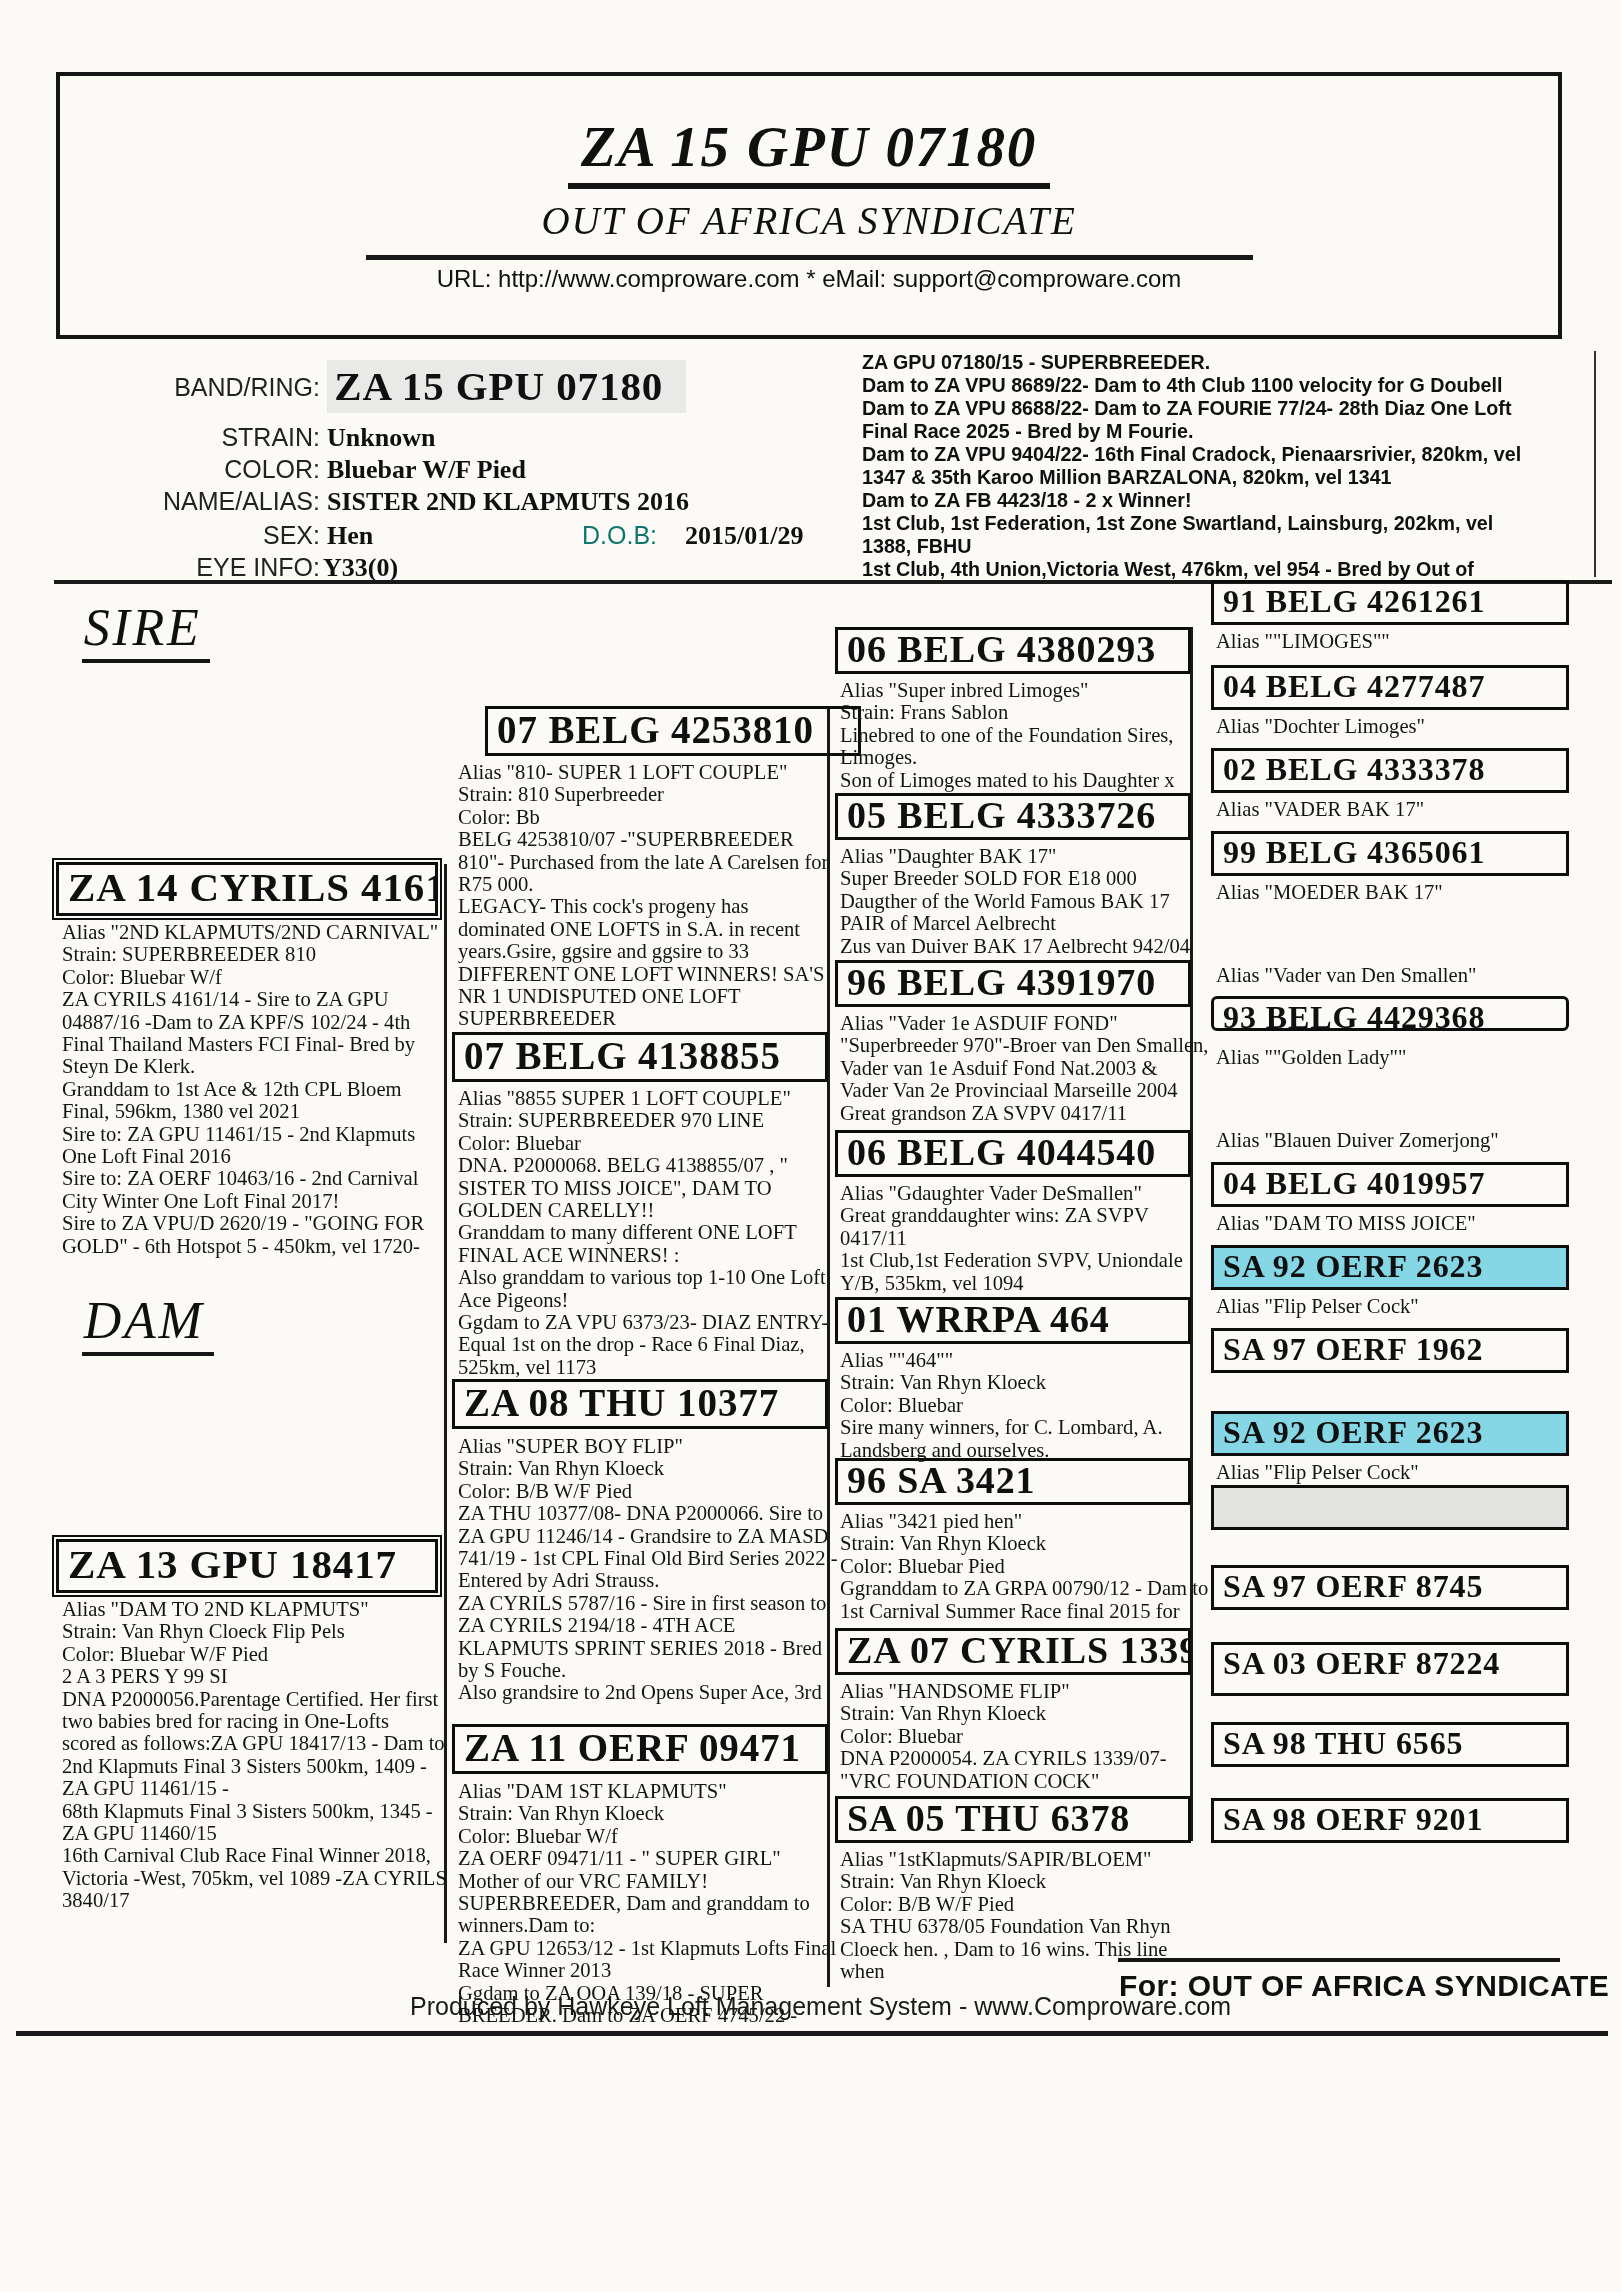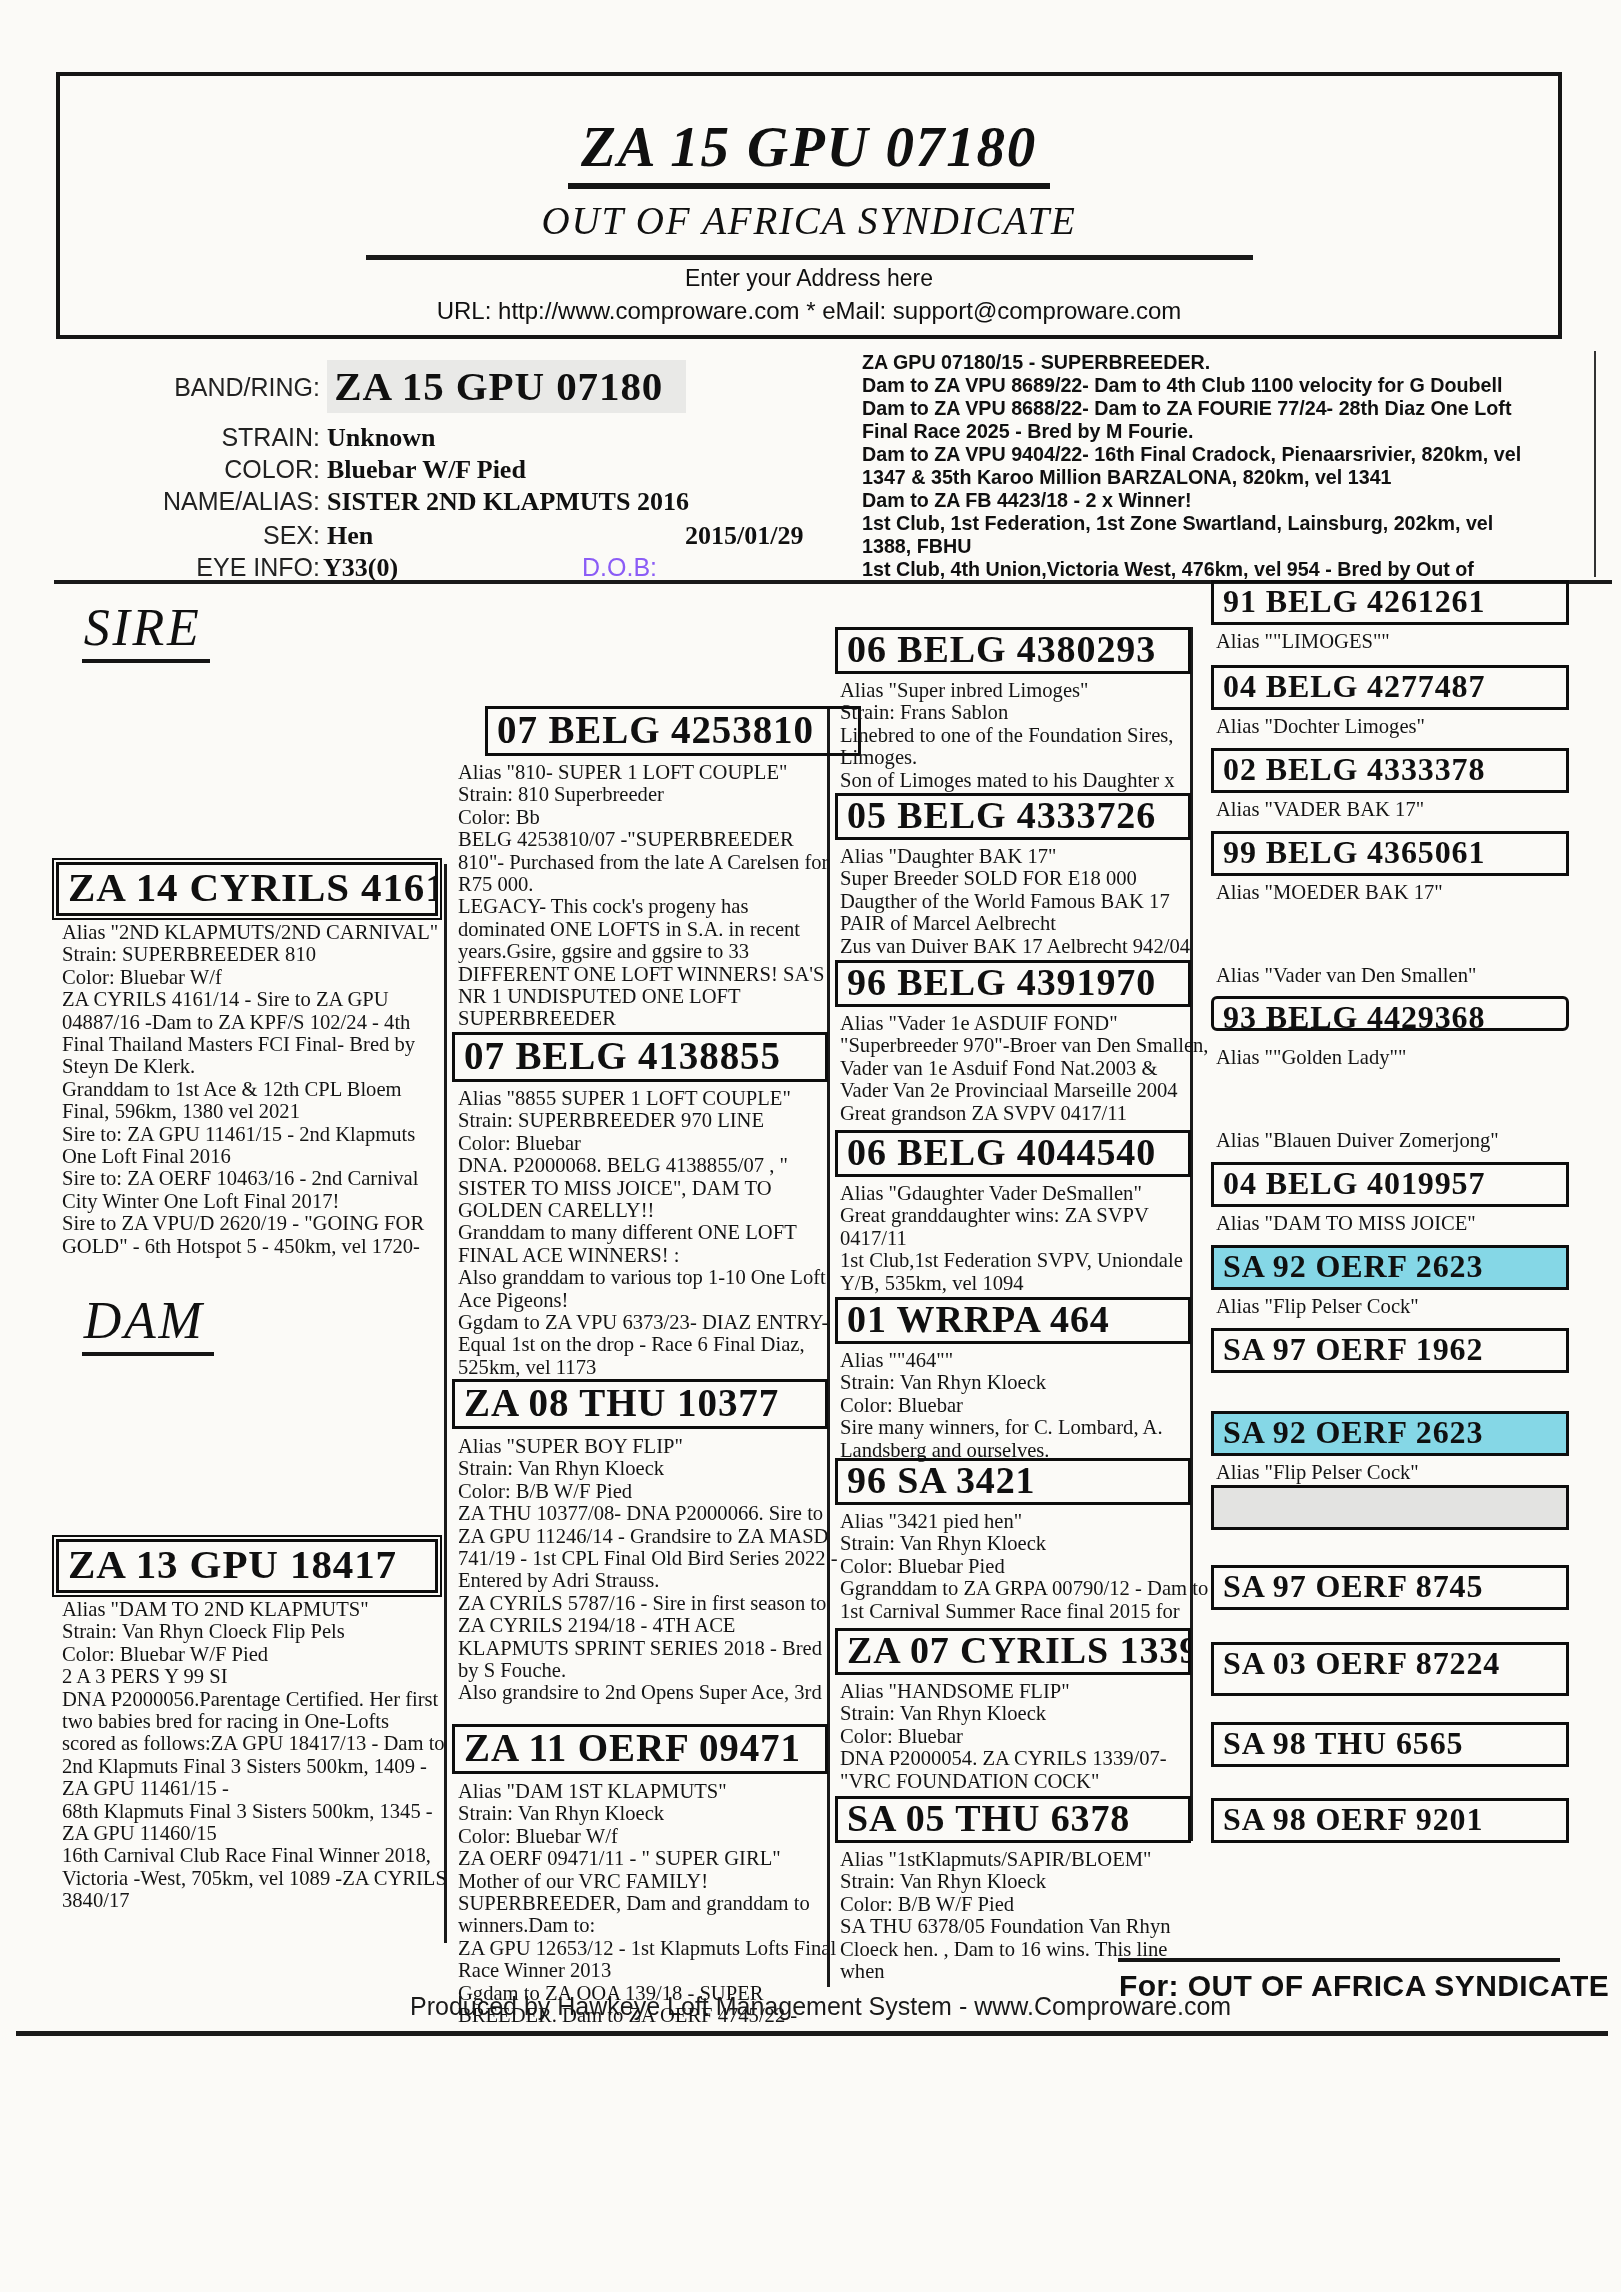--- a/index.html
+++ b/index.html
@@ -15,21 +15,21 @@
   .hdr-rule{width:887px;height:4.5px;background:#1a1a1a;margin:12.5px auto 5.4px auto;}
   .addr{font-family:"Liberation Sans",sans-serif;font-size:23px;margin-top:1.8px;}
   .url{font-family:"Liberation Sans",sans-serif;font-size:24px;margin-top:5.4px;}
 
   
   .inforow{position:absolute;left:58px;width:788px;height:32px;}
   .ilabel{position:absolute;left:0;width:262px;text-align:right;
           font-family:"Liberation Sans",sans-serif;font-size:25px;color:#222;}
   .ivalue{position:absolute;left:269px;font-weight:bold;font-size:26px;white-space:nowrap;}
   .bigring{font-size:41px;letter-spacing:0.9px;padding:1.8px 23px 3.6px 7.2px;}
-  .dob{position:absolute;left:524px;font-family:"Liberation Sans",sans-serif;font-size:25px;color:#8b5cf6;margin-top:32px;}
+  .dob{position:absolute;left:524px;font-family:"Liberation Sans",sans-serif;font-size:25px;color:#0f766e;}
   .dobv{position:absolute;left:627px;font-weight:bold;font-size:26px;font-family:"Liberation Serif",serif;}
 
   
   .perf{position:absolute;left:862px;top:351px;width:727px;height:226px;
         font-family:"Liberation Sans",sans-serif;font-weight:bold;font-size:19.7px;
         line-height:23px;white-space:pre-line;border-right:2.7px solid #333;padding-right:5.4px;}
 
   
   .hline,.vline{position:absolute;background:#1a1a1a;}
 
@@ -53,21 +53,20 @@
 </style>
 </head>
 <body>
 
 <div class="page" id="page">
 
   <div class="hdrbox">
     <div class="title">ZA 15 GPU 07180</div>
     <div class="syndicate">OUT OF AFRICA SYNDICATE</div>
     <div class="hdr-rule"></div>
-    <div class="addr">Enter your Address here</div>
     <div class="url">URL: http://www.comproware.com * eMail: support@comproware.com</div>
   </div>
 
   <div class="inforow" style="top:360px;">
     <span class="ilabel" style="top:12.5px;">BAND/RING:</span>
     <span class="ivalue bigring" id="ringval" style="background: rgb(233, 233, 231);">ZA 15 GPU 07180</span>
   </div>
   <div class="inforow" style="top:423px;">
     <span class="ilabel">STRAIN:</span>
     <span class="ivalue">Unknown</span>

